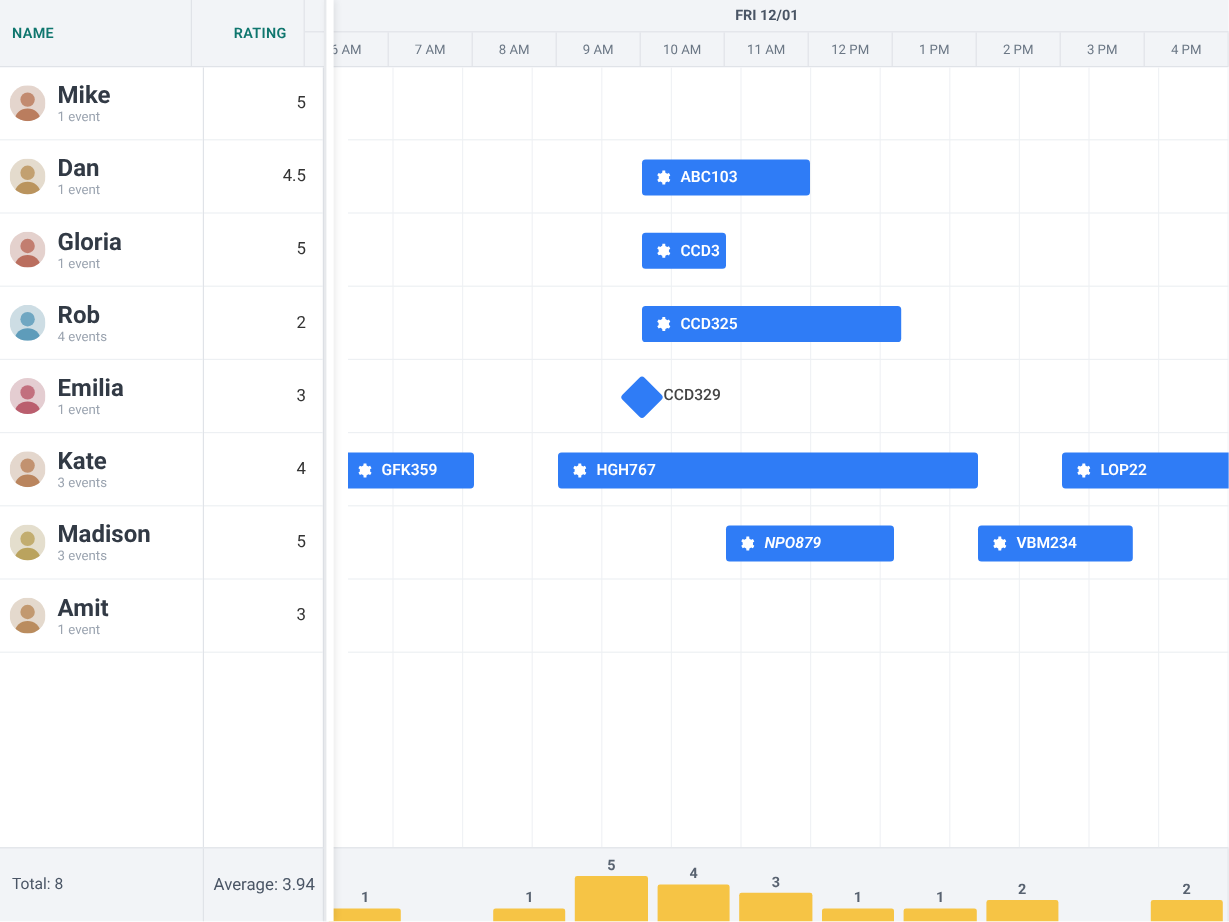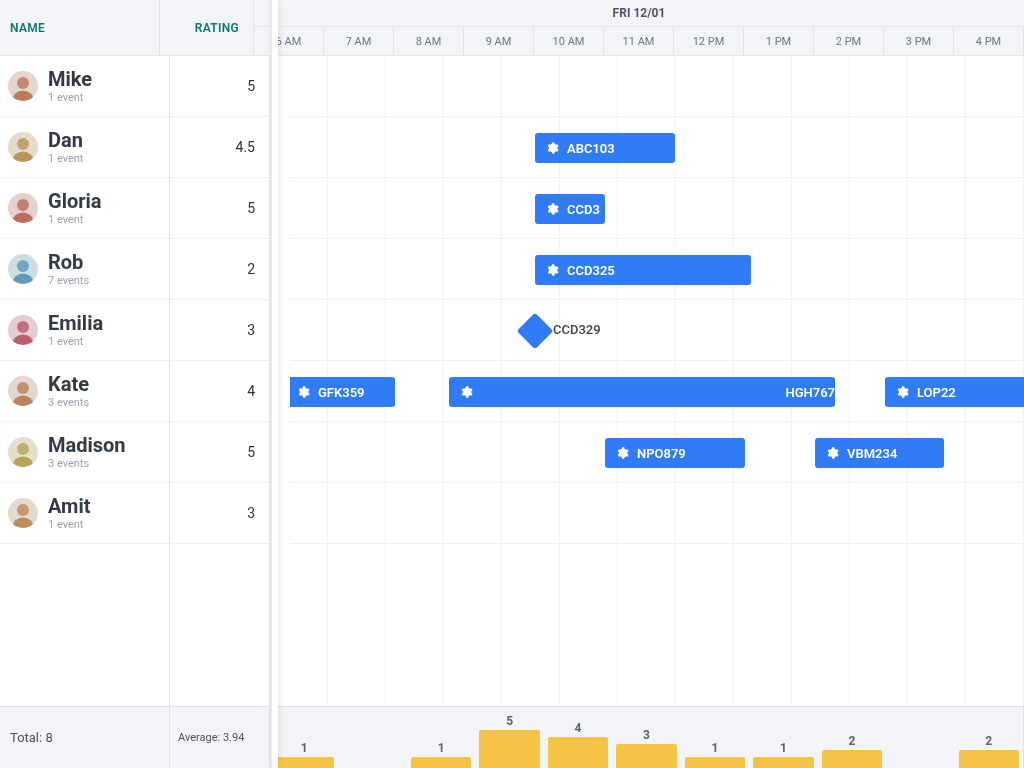--- a/index.html
+++ b/index.html
@@ -46,21 +46,21 @@
 
   
   .splitter { position: absolute; left: 270px; top: 0; bottom: 0; width: 10px; z-index: 5; pointer-events: none; }
   .splitter::before { content: ""; position: absolute; left: 0; top: 0; bottom: 0; width: 8px; background: #fff; box-shadow: 2px 0 6px rgba(0,0,0,0.08); }
   .splitter::after { content: ""; position: absolute; left: 0; top: 0; bottom: 0; width: 2px; background: #e7e9ec; }
 
   
   .footer { height: 62px; border-top: 1px solid #e0e3e8; background: #f2f4f7; display: flex; }
   .footer .fcell { display: flex; align-items: center; font-size: 13px; color: #4a5565; border-right: 1px solid #e0e3e8; }
   .footer .fc-name { width: 170px; padding-left: 10px; }
-  .footer .fc-rating { width: 100px; padding-left: 8px; font-size: 11px; }
+  .footer .fc-rating { width: 100px; padding-left: 8px; font-size: 14px; }
   .footer .fc-hist { flex: 1; position: relative; }
   .hist { position: absolute; left: 0; right: 0; bottom: 0; height: 50px; display: flex; align-items: flex-end; }
   .hbar { width: 70px; position: relative; }
   .hbar .bar { position: absolute; left: 4px; right: 4px; bottom: 0; background: #f6c445; border-radius: 2px 2px 0 0; }
   .hbar .bval { position: absolute; left: 0; right: 0; text-align: center; font-size: 12px; font-weight: 700; color: #586270; }
 
   svg.gear-svg { display: block; }
 </style>
 </head>
 <body>
@@ -152,21 +152,21 @@
                 </clipPath>
               </defs>
               <g clip-path="url(#c200)">
                 <rect width="40" height="40" fill="hsl(200,30%,85%)"></rect>
                 <circle cx="20" cy="16" r="8" fill="hsl(200,40%,60%)"></circle>
                 <ellipse cx="20" cy="38" rx="14" ry="12" fill="hsl(200,40%,55%)"></ellipse>
               </g>
             </svg></div>
     <div class="person-info">
       <div class="person-name">Rob</div>
-      <div class="person-sub">7 events</div>
+      <div class="person-sub">4 events</div>
     </div>
         </div>
         <div class="row">
           <div class="avatar"><svg viewBox="0 0 40 40" width="30" height="30">
               <defs>
                 <clipPath id="c350">
                   <circle cx="20" cy="20" r="20"></circle>
                 </clipPath>
               </defs>
               <g clip-path="url(#c350)">
@@ -299,39 +299,39 @@
           </div>
           <div class="trow">
             <div class="event clip-left" style="left: 0px; width: 105px;">
               <span class="gear">
                 <svg class="gear-svg" viewBox="0 0 24 24" width="14" height="14" fill="#fff">
                   <path d="M12 8a4 4 0 100 8 4 4 0 000-8zm9.4 4a7.5 7.5 0 00-.15-1.5l2.1-1.6-2-3.4-2.5 1a7.6 7.6 0 00-2.6-1.5L16 2h-4l-.3 2.9a7.6 7.6 0 00-2.6 1.5l-2.5-1-2 3.4 2.1 1.6A7.5 7.5 0 006.6 12c0 .5.05 1 .15 1.5l-2.1 1.6 2 3.4 2.5-1a7.6 7.6 0 002.6 1.5L12 22h4l.3-2.9a7.6 7.6 0 002.6-1.5l2.5 1 2-3.4-2.1-1.6c.1-.5.15-1 .15-1.5z"></path>
                 </svg>
               </span>
               <span>GFK359</span>
             </div>
-            <div class="event" style="left: 159px; width: 386px; justify-content: space-between;">
+            <div class="event" style="left: 175px; width: 350px;">
               <span class="gear">
                 <svg class="gear-svg" viewBox="0 0 24 24" width="14" height="14" fill="#fff">
                   <path d="M12 8a4 4 0 100 8 4 4 0 000-8zm9.4 4a7.5 7.5 0 00-.15-1.5l2.1-1.6-2-3.4-2.5 1a7.6 7.6 0 00-2.6-1.5L16 2h-4l-.3 2.9a7.6 7.6 0 00-2.6 1.5l-2.5-1-2 3.4 2.1 1.6A7.5 7.5 0 006.6 12c0 .5.05 1 .15 1.5l-2.1 1.6 2 3.4 2.5-1a7.6 7.6 0 002.6 1.5L12 22h4l.3-2.9a7.6 7.6 0 002.6-1.5l2.5 1 2-3.4-2.1-1.6c.1-.5.15-1 .15-1.5z"></path>
                 </svg>
               </span>
               <span>HGH767</span>
             </div>
             <div class="event clip-right" style="left: 595px; width: 429px;">
               <span class="gear">
                 <svg class="gear-svg" viewBox="0 0 24 24" width="14" height="14" fill="#fff">
                   <path d="M12 8a4 4 0 100 8 4 4 0 000-8zm9.4 4a7.5 7.5 0 00-.15-1.5l2.1-1.6-2-3.4-2.5 1a7.6 7.6 0 00-2.6-1.5L16 2h-4l-.3 2.9a7.6 7.6 0 00-2.6 1.5l-2.5-1-2 3.4 2.1 1.6A7.5 7.5 0 006.6 12c0 .5.05 1 .15 1.5l-2.1 1.6 2 3.4 2.5-1a7.6 7.6 0 002.6 1.5L12 22h4l.3-2.9a7.6 7.6 0 002.6-1.5l2.5 1 2-3.4-2.1-1.6c.1-.5.15-1 .15-1.5z"></path>
                 </svg>
               </span>
               <span>LOP22</span>
             </div>
           </div>
           <div class="trow">
-            <div class="event" style="left: 315px; width: 140px;">
+            <div class="event" style="left: 315px; width: 140px; font-style: italic;">
               <span class="gear">
                 <svg class="gear-svg" viewBox="0 0 24 24" width="14" height="14" fill="#fff">
                   <path d="M12 8a4 4 0 100 8 4 4 0 000-8zm9.4 4a7.5 7.5 0 00-.15-1.5l2.1-1.6-2-3.4-2.5 1a7.6 7.6 0 00-2.6-1.5L16 2h-4l-.3 2.9a7.6 7.6 0 00-2.6 1.5l-2.5-1-2 3.4 2.1 1.6A7.5 7.5 0 006.6 12c0 .5.05 1 .15 1.5l-2.1 1.6 2 3.4 2.5-1a7.6 7.6 0 002.6 1.5L12 22h4l.3-2.9a7.6 7.6 0 002.6-1.5l2.5 1 2-3.4-2.1-1.6c.1-.5.15-1 .15-1.5z"></path>
                 </svg>
               </span>
               <span>NPO879</span>
             </div>
             <div class="event" style="left: 525px; width: 129px;">
               <span class="gear">
                 <svg class="gear-svg" viewBox="0 0 24 24" width="14" height="14" fill="#fff">

